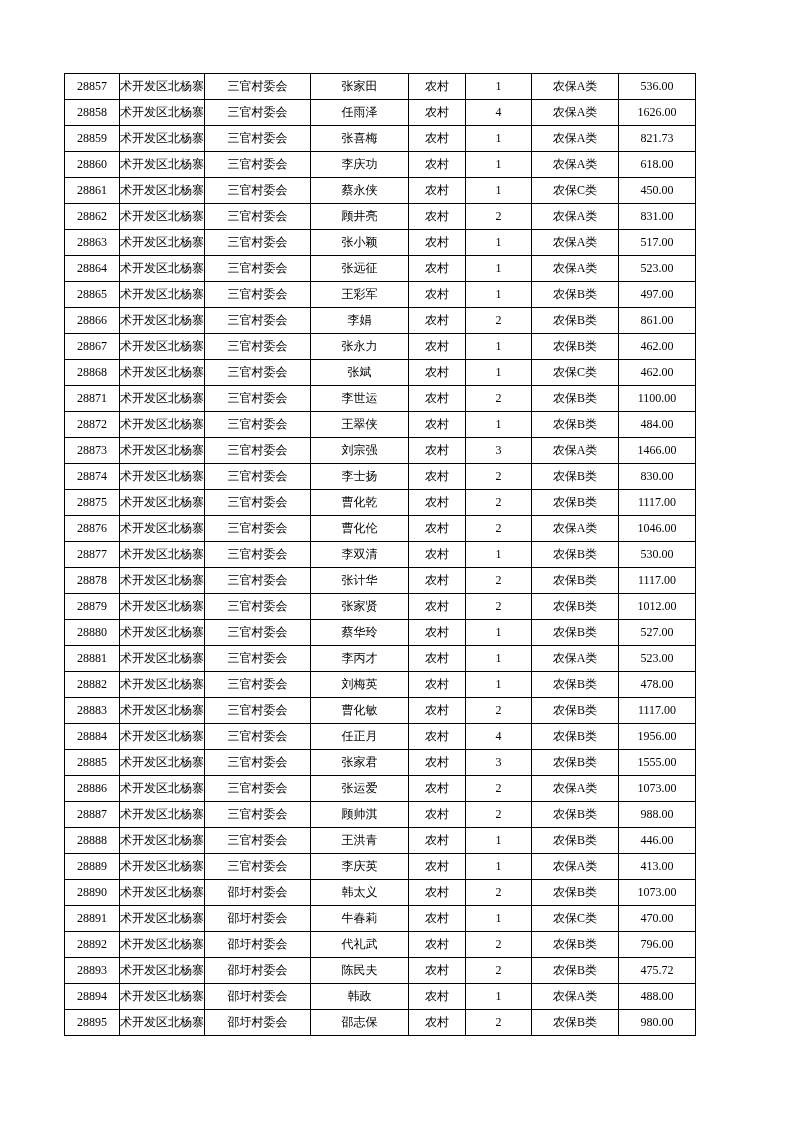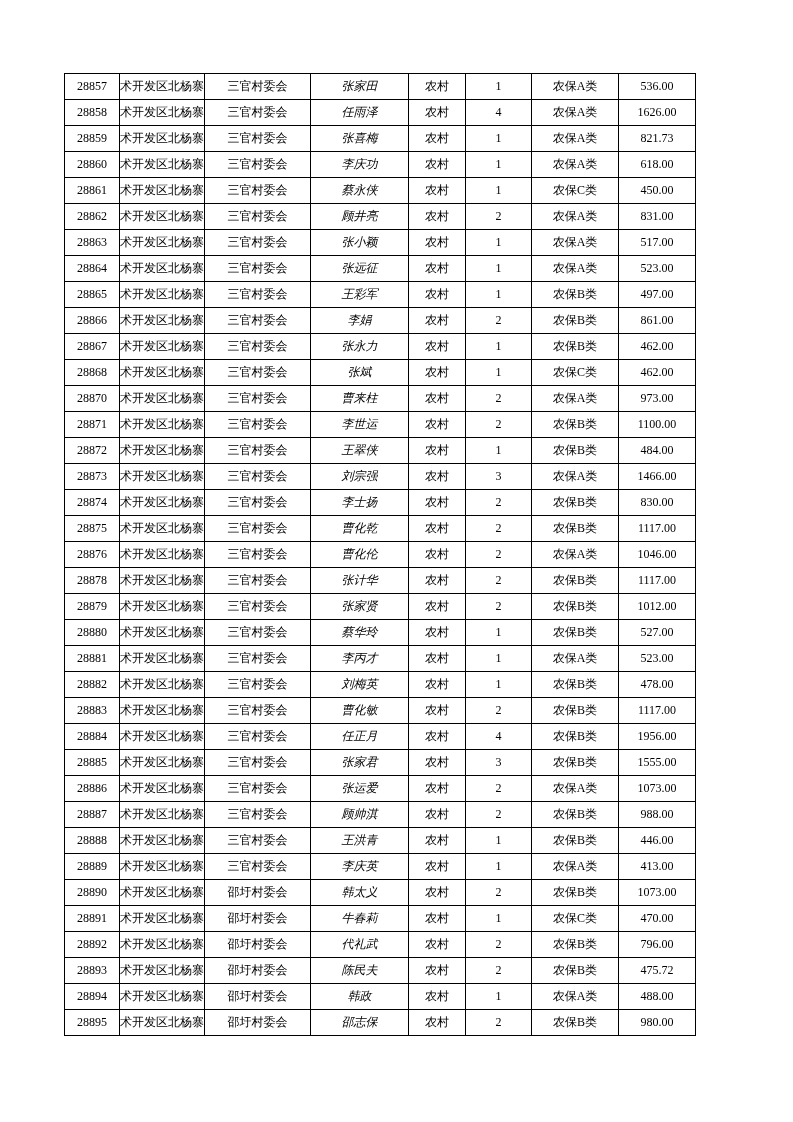--- a/index.html
+++ b/index.html
@@ -29,21 +29,21 @@
     line-height: 25px;
     text-align: center;
     vertical-align: middle;
     white-space: nowrap;
     overflow: hidden;
     padding: 0;
   }
   td.c-id      { width: 55px; }
   td.c-region  { width: 76px; }
   td.c-committee { width: 106px; }
-  td.c-name    { width: 98px; font-style: italic; }
+  td.c-name    { width: 98px; }
   td.c-type    { width: 57px; }
   td.c-count   { width: 66px; }
   td.c-category{ width: 87px; }
   td.c-amount  { width: 77px; text-align: right; padding-right: 14px; }
   .clip {
     display: block;
     width: 100%;
     overflow: hidden;
     white-space: nowrap;
     text-align: left;
@@ -205,32 +205,20 @@
           </td>
     <td class="c-committee">三官村委会</td>
     <td class="c-name">张斌</td>
     <td class="c-type">农村</td>
     <td class="c-count">1</td>
     <td class="c-category">农保C类</td>
     <td class="c-amount">462.00</td>
   </tr>
 
 
-  <tr>
-    <td class="c-id">28870</td>
-    <td class="c-region">
-            <span class="clip">术开发区北杨寨</span>
-          </td>
-    <td class="c-committee">三官村委会</td>
-    <td class="c-name">曹来柱</td>
-    <td class="c-type">农村</td>
-    <td class="c-count">2</td>
-    <td class="c-category">农保A类</td>
-    <td class="c-amount">973.00</td>
-  </tr>
 
   <tr>
     <td class="c-id">28871</td>
     <td class="c-region">
             <span class="clip">术开发区北杨寨</span>
           </td>
     <td class="c-committee">三官村委会</td>
     <td class="c-name">李世运</td>
     <td class="c-type">农村</td>
     <td class="c-count">2</td>
@@ -296,20 +284,32 @@
             <span class="clip">术开发区北杨寨</span>
           </td>
     <td class="c-committee">三官村委会</td>
     <td class="c-name">曹化伦</td>
     <td class="c-type">农村</td>
     <td class="c-count">2</td>
     <td class="c-category">农保A类</td>
     <td class="c-amount">1046.00</td>
   </tr>
 
+  <tr>
+    <td class="c-id">28877</td>
+    <td class="c-region">
+            <span class="clip">术开发区北杨寨</span>
+          </td>
+    <td class="c-committee">三官村委会</td>
+    <td class="c-name">李双清</td>
+    <td class="c-type">农村</td>
+    <td class="c-count">1</td>
+    <td class="c-category">农保B类</td>
+    <td class="c-amount">530.00</td>
+  </tr>
 
   <tr>
     <td class="c-id">28878</td>
     <td class="c-region">
             <span class="clip">术开发区北杨寨</span>
           </td>
     <td class="c-committee">三官村委会</td>
     <td class="c-name">张计华</td>
     <td class="c-type">农村</td>
     <td class="c-count">2</td>

